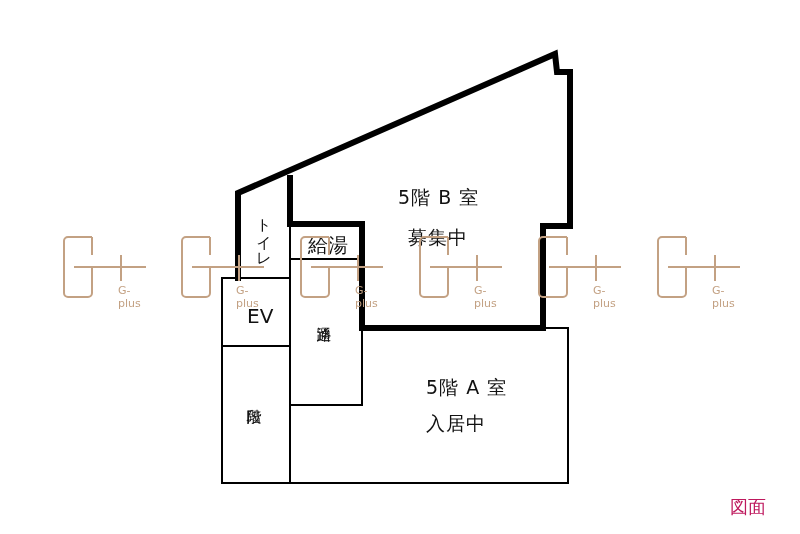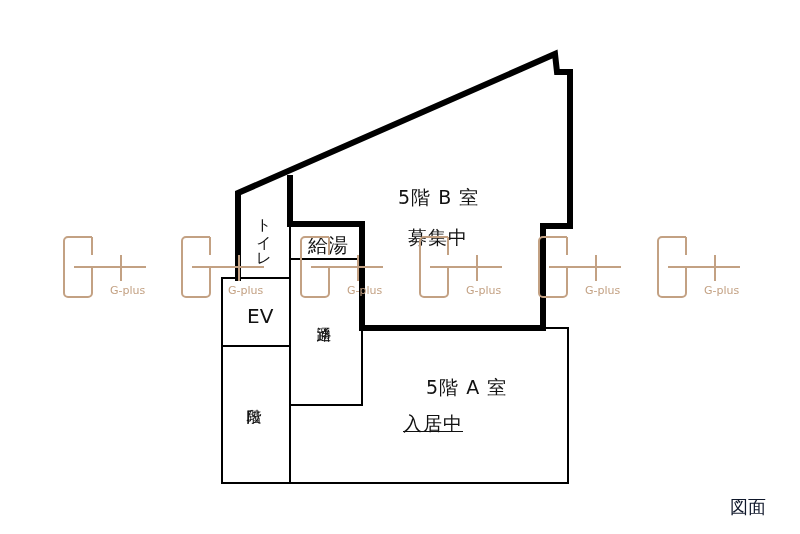--- a/index.html
+++ b/index.html
@@ -7,23 +7,23 @@
            font-family: "DejaVu Sans", "Liberation Sans", sans-serif; }
     #plan { position: absolute; left: 0; top: 0; width: 800px; height: 534px; }
     .thick { stroke: #000; stroke-width: 6; fill: none; stroke-linejoin: miter; stroke-linecap: square; }
     .thin  { stroke: #000; stroke-width: 2; fill: none; }
     .lbl { position: absolute; color: #111; white-space: nowrap; line-height: 1; }
     .room-big { font-size: 19px; letter-spacing: 1px; text-align: center; }
     .room-small { font-size: 20px; }
     .vert { writing-mode: vertical-rl; text-orientation: upright; font-size: 15px; letter-spacing: 0px; }
     .wm { position: absolute; width: 90px; height: 70px; pointer-events: none; }
     .wm svg { position: absolute; left: 0; top: 0; }
-    .wm-text { position: absolute; left: 48px; top: 49px; font-size: 11px; color: #c3a183;
+    .wm-text { position: absolute; left: 56px; top: 49px; font-size: 11px; color: #c3a183;
                font-family: "DejaVu Sans", sans-serif; }
-    .caption { position: absolute; left: 730px; top: 495px; font-size: 18px; color: #0f172a; }
+    .caption { position: absolute; left: 730px; top: 495px; font-size: 18px; color: #be185d; }
   </style>
 </head>
 <body>
 
 <svg id="plan" viewBox="0 0 800 534" xmlns="http://www.w3.org/2000/svg">
 
   <polyline class="thick" points="238,278 238,193 555,54 557,72 570,72 570,226 543,226 543,328 362,328 362,224 290,224 290,178"></polyline>
 
   <polyline class="thin" points="543,328 568,328 568,483 290,483"></polyline>
 
@@ -32,21 +32,21 @@
 
   <line class="thin" x1="290" y1="259" x2="362" y2="259"></line>
 
   <line class="thin" x1="290" y1="224" x2="290" y2="483"></line>
   <polyline class="thin" points="362,328 362,405 290,405"></polyline>
 </svg>
 
 <div class="lbl room-big" style="left:398px; top:188px;">5階 B 室</div>
 <div class="lbl room-big" style="left:408px; top:228px;">募集中</div>
 <div class="lbl room-big" style="left:426px; top:378px;">5階 A 室</div>
-<div class="lbl room-big" style="left:403px; top:414px;text-decoration:underline;">入居中</div>
+<div class="lbl room-big" style="left:426px; top:414px;">入居中</div>
 
 <div class="lbl vert" style="left:256px; top:208px;">トイレ</div>
 <div class="lbl room-small" style="left:308px; top:235px;">給湯</div>
 <div class="lbl room-small" style="left:247px; top:306px;">EV</div>
 <div class="lbl vert" style="left:316px; top:315px;">通路</div>
 <div class="lbl vert" style="left:246px; top:397px;">階段</div>
 
 <div class="wm" style="left:62px; top:235px;">
   <svg width="90" height="70">
     <path d="M30 2 H6 a4 4 0 0 0 -4 4 V58 a4 4 0 0 0 4 4 H26 a4 4 0 0 0 4 -4 V32" stroke="#c3a183" stroke-width="2" fill="none"></path>

